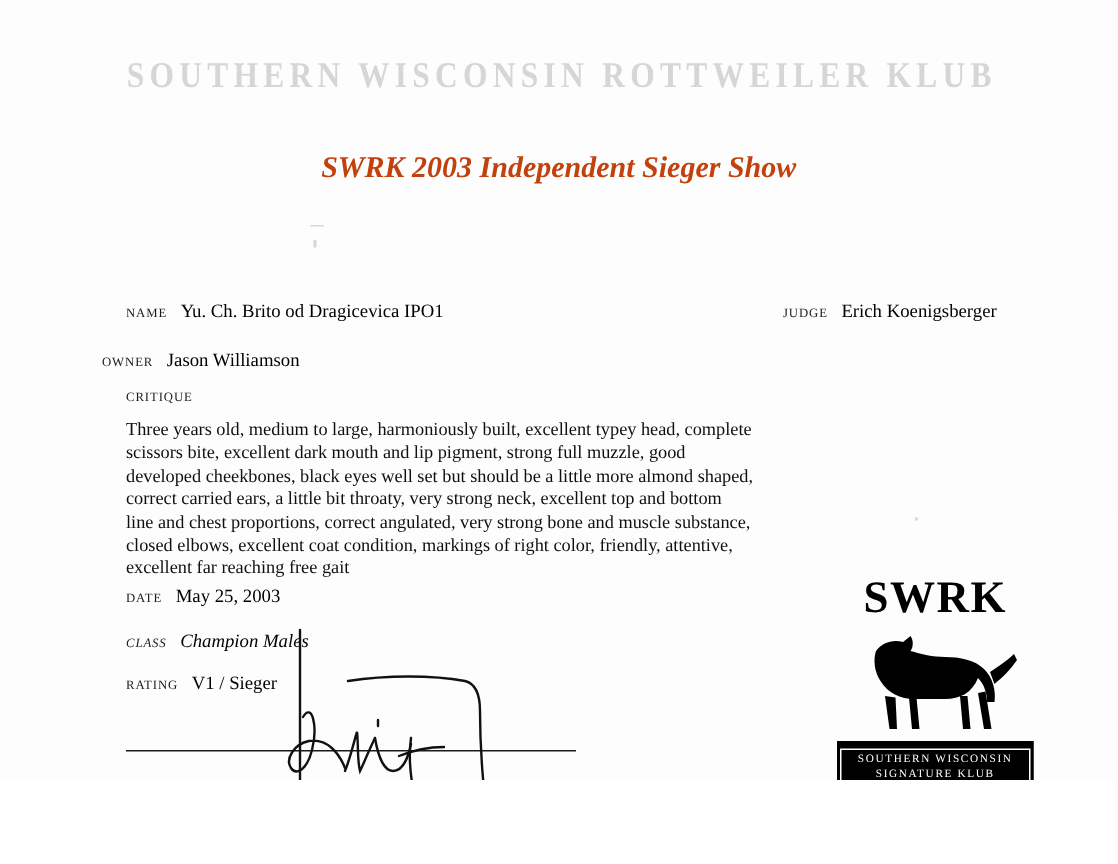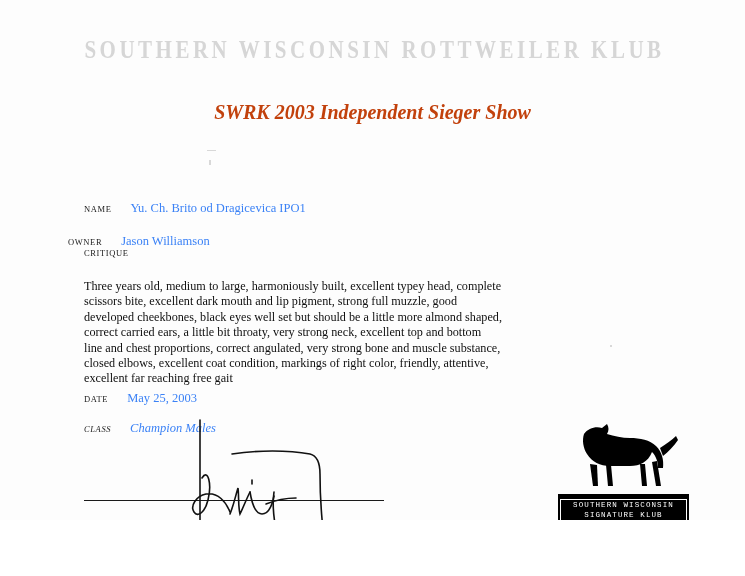--- a/index.html
+++ b/index.html
@@ -54,45 +54,45 @@
     font-size: 8.5px;
     letter-spacing: 0.6px;
     color: #1a1a1a;
     text-transform: uppercase;
     display: inline-block;
     vertical-align: baseline;
   }
   .field-value {
     font-family: "Liberation Serif", serif;
     font-size: 12.5px;
-    color: #3b82f6;
+    color: #000000;
     display: inline-block;
     vertical-align: baseline;
-    margin-left: 19px;
+    margin-left: 9px;
   }
 
   .row-name {
     position: absolute;
     top: 198px;
     left: 84px;
   }
   .row-judge {
     position: absolute;
     top: 198px;
     left: 522px;
   }
   .row-owner {
     position: absolute;
     top: 231px;
     left: 68px;
   }
 
   .critique-label {
     position: absolute;
-    top: 248px;
+    top: 259px;
     left: 84px;
   }
   .critique-text {
     position: absolute;
     top: 279px;
     left: 84px;
     width: 418px;
     font-family: "Liberation Serif", serif;
     font-size: 12.2px;
     line-height: 15.4px;
@@ -192,21 +192,21 @@
     border: 1px solid #fff;
     height: 100%;
     box-sizing: border-box;
     display: flex;
     flex-direction: column;
     align-items: center;
     justify-content: center;
   }
   .logo-banner-inner span {
     color: #fff;
-    font-family: Liberation Mono, monospace;
+    font-family: Liberation Serif, serif;
     font-size: 7.5px;
     letter-spacing: 1.1px;
     line-height: 9.5px;
   }
 
   
   .speck {
     position: absolute;
     background: #d8d8d8;
   }
@@ -217,53 +217,60 @@
 <div id="page">
 
   <div class="ghost-header">SOUTHERN WISCONSIN ROTTWEILER KLUB</div>
 
   <div class="doc-title">SWRK 2003 Independent Sieger Show</div>
 
   <div class="row-name">
     <span class="field-label">NAME</span><span class="field-value">Yu. Ch. Brito od Dragicevica IPO1</span>
   </div>
 
+  <div class="row-judge">
+    <span class="field-label">JUDGE</span><span class="field-value">Erich Koenigsberger</span>
+  </div>
 
   <div class="row-owner">
     <span class="field-label">OWNER</span><span class="field-value">Jason Williamson</span>
   </div>
 
   <div class="critique-label field-label">CRITIQUE</div>
   <div class="critique-text">Three years old, medium to large, harmoniously built, excellent typey head, complete scissors bite, excellent dark mouth and lip pigment, strong full muzzle, good developed cheekbones, black eyes well set but should be a little more almond shaped, correct carried ears, a little bit throaty, very strong neck, excellent top and bottom line and chest proportions, correct angulated, very strong bone and muscle substance, closed elbows, excellent coat condition, markings of right color, friendly, attentive, excellent far reaching free gait</div>
 
   <div class="row-date">
     <span class="field-label">DATE</span><span class="field-value">May 25, 2003</span>
   </div>
 
   <div class="row-class">
     <span class="field-label">CLASS</span><span class="field-value">Champion Males</span>
   </div>
 
+  <div class="row-rating">
+    <span class="field-label">RATING</span><span class="field-value">V1 / Sieger</span>
+  </div>
 
   <div class="sig-line"></div>
 
   <svg class="signature" viewBox="0 0 220 155" xmlns="http://www.w3.org/2000/svg">
     <g fill="none" stroke="#111" stroke-width="1.6" stroke-linecap="round">
       <path d="M22 2 C22 30, 22 70, 22 118"></path>
       <path d="M24 60 C30 50, 34 66, 30 82 C27 94, 20 100, 16 94 C12 88, 18 78, 28 76 C40 74, 48 84, 52 94"></path>
       <path d="M52 96 C56 86, 58 76, 60 70 C61 78, 60 88, 62 96 C65 90, 68 82, 72 74"></path>
       <path d="M74 62 C74 64, 74 65, 74 66"></path>
       <path d="M72 74 C74 86, 78 96, 84 96 C90 96, 94 88, 96 78"></path>
       <path d="M96 74 C94 88, 96 104, 100 120 C102 130, 98 138, 92 134"></path>
       <path d="M88 86 C98 82, 108 80, 118 80"></path>
       <path d="M54 36 C80 32, 110 32, 132 36 C140 38, 142 46, 142 56 C142 90, 146 130, 152 155"></path>
     </g>
   </svg>
 
   <div class="logo">
+    <div class="logo-word">SWRK</div>
     <svg class="logo-dog" viewBox="0 0 115 72" xmlns="http://www.w3.org/2000/svg">
       <g fill="#000">
         <path d="M18 16 C22 10, 30 8, 36 10 L41 6 C43 9, 43 13, 41 16 C48 18, 56 20, 64 20 C74 20, 84 22, 90 28 C96 34, 98 42, 97 50 L92 50 C92 44, 90 38, 86 34 C82 44, 74 48, 64 48 L44 48 C34 48, 26 44, 21 36 C17 30, 16 22, 18 16 Z"></path>
         <path d="M24 46 L27 68 L32 68 L31 47 Z"></path>
         <path d="M40 47 L42 68 L47 68 L45 47 Z"></path>
         <path d="M74 46 L76 68 L81 68 L79 46 Z"></path>
         <path d="M86 44 L90 68 L95 68 L91 43 Z"></path>
         <path d="M94 30 C100 26, 106 22, 110 18 L112 22 C108 28, 102 34, 97 38 Z"></path>
       </g>
     </svg>

